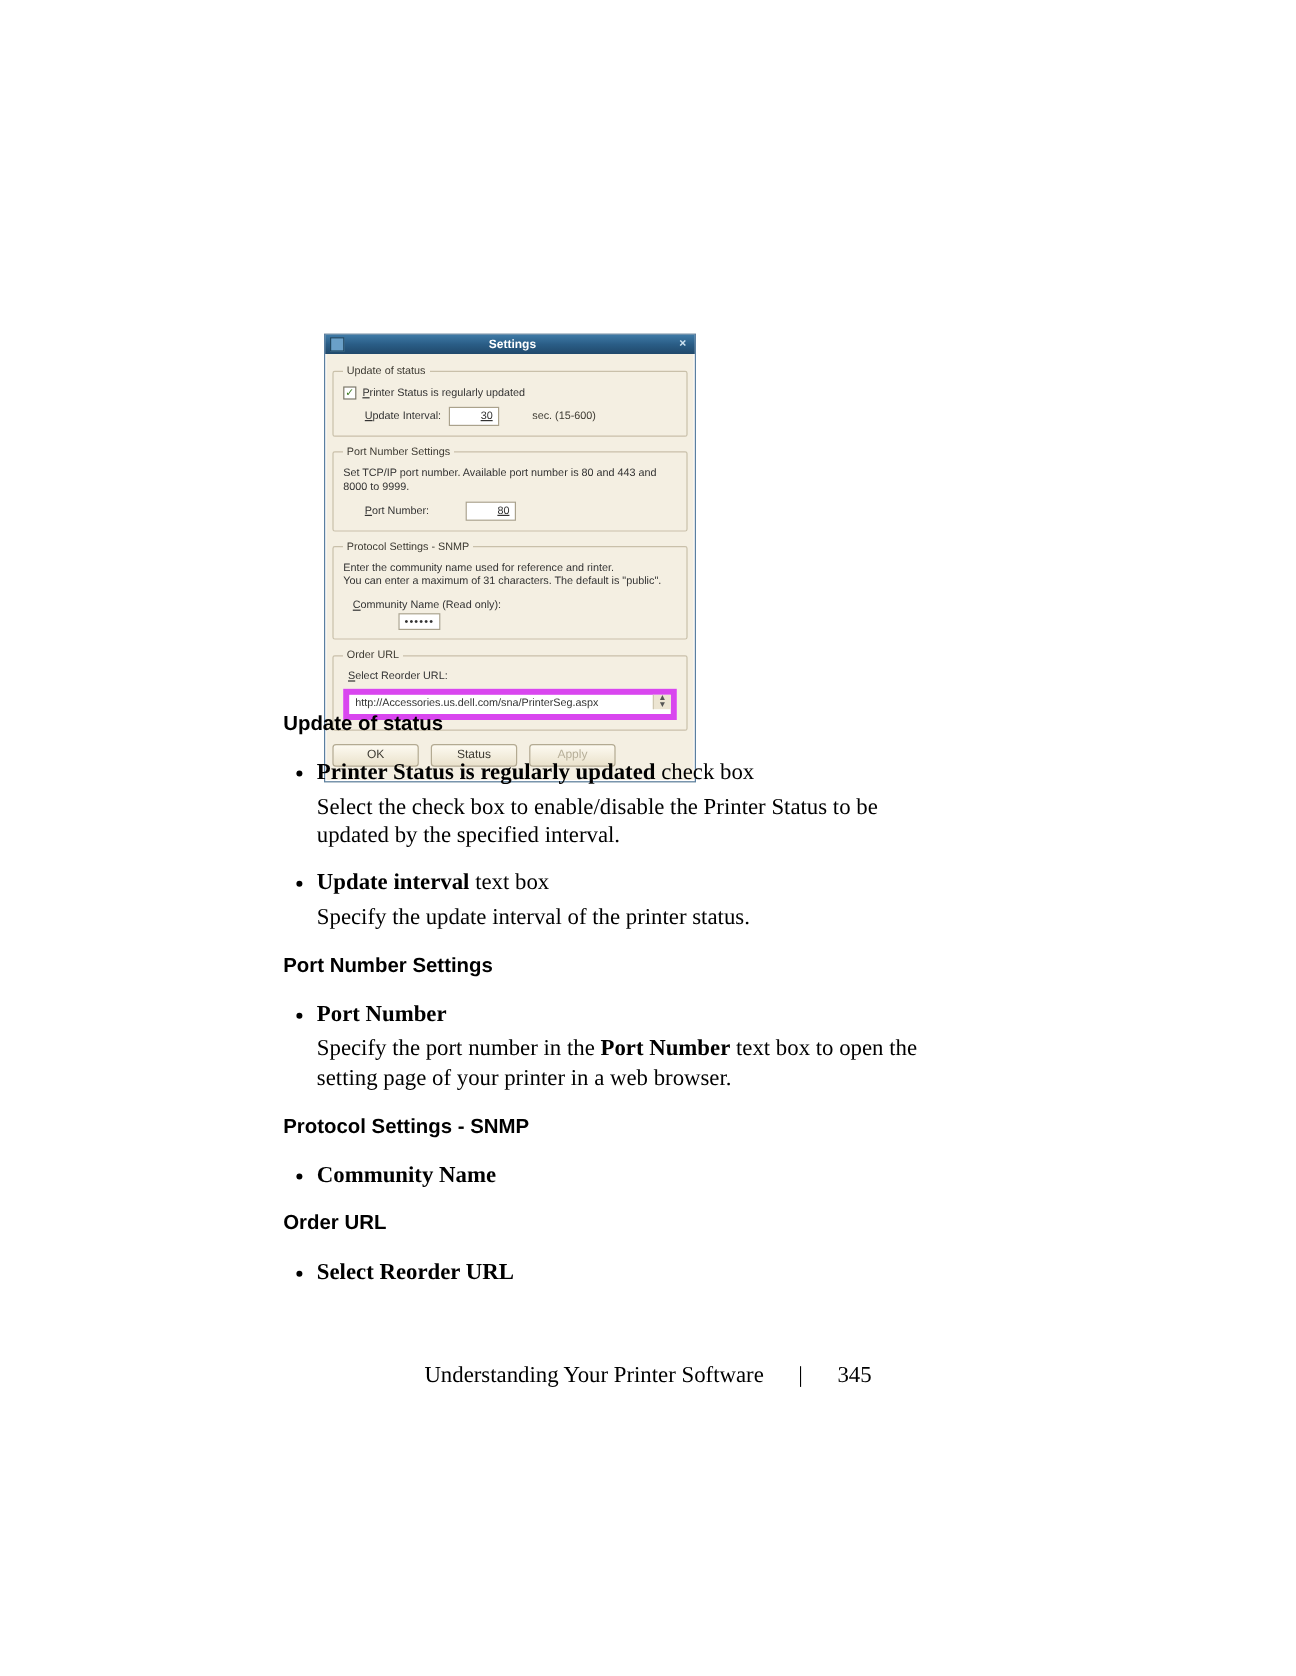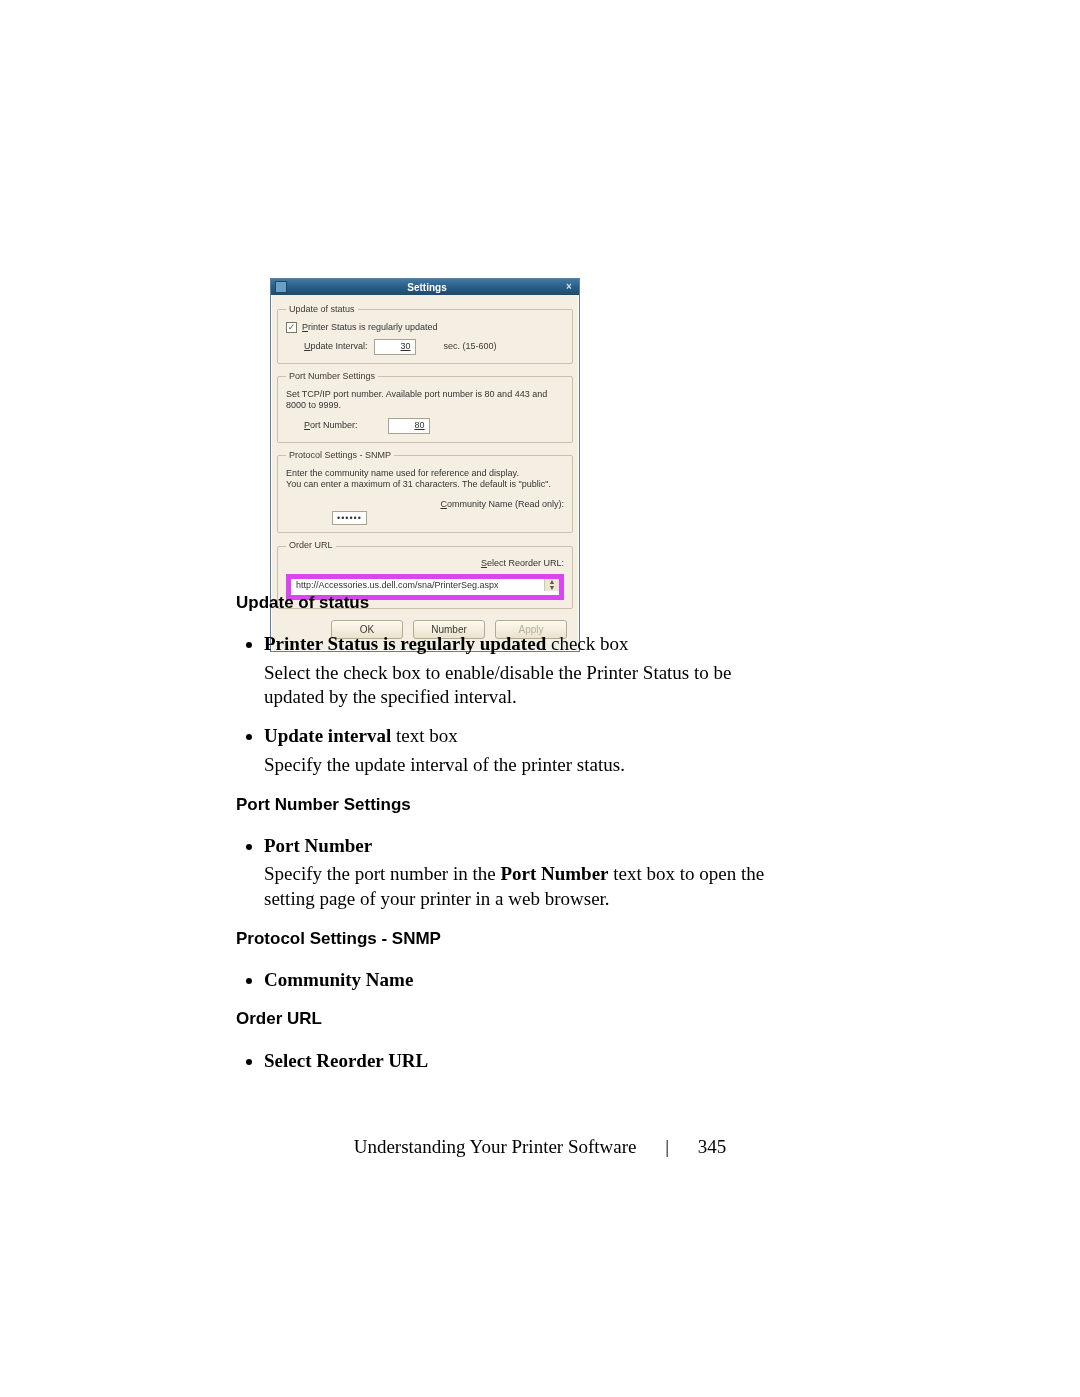--- a/index.html
+++ b/index.html
@@ -86,21 +86,21 @@
     display: inline-flex;
     align-items: center;
     justify-content: center;
     font-size: 9px;
     color: #3b7a1f;
     box-sizing: border-box;
   }
   .u { text-decoration: underline; }
 
   .row { display: flex; align-items: center; gap: 6px; margin-top: 6px; }
-  .lbl { white-space: nowrap; text-align: right; }
+  .lbl { white-space: nowrap; }
   .num-box {
     width: 42px;
     text-align: right;
     padding: 1px 4px;
     border: 1px solid #aaa28c;
     background: #fff;
     font-family: Tahoma, Arial, sans-serif;
     font-size: 9px;
     box-sizing: border-box;
     text-decoration: underline;
@@ -141,21 +141,21 @@
     align-items: center;
     justify-content: center;
     font-size: 7px;
     line-height: 6px;
     color: #555;
     background: #ece5d2;
   }
 
   .button-row {
     display: flex;
-    justify-content: flex-end;
+    justify-content: flex-start;
     gap: 10px;
     padding: 4px 6px 6px 0;
   }
   .btn {
     min-width: 50px;
     text-align: center;
     padding: 2px 10px;
     font-size: 10px;
     border: 1px solid #b3aa92;
     background: linear-gradient(#fdfaf1, #eae2cc);
@@ -238,21 +238,21 @@
         <legend>Port Number Settings</legend>
         <div>Set TCP/IP port number. Available port number is 80 and 443 and 8000 to 9999.</div>
         <div class="row" style="padding-left:18px;">
           <span class="lbl"><span class="u">P</span><span>ort Number:</span></span>
           <span class="num-box" style="margin-left:24px;">80</span>
         </div>
       </fieldset>
 
       <fieldset class="grp">
         <legend>Protocol Settings - SNMP</legend>
-        <div>Enter the community name used for reference and display.</div>
+        <div>Enter the community name used for reference and rinter.</div>
         <div>You can enter a maximum of 31 characters. The default is "public".</div>
         <div class="row" style="display:block; padding-left:8px; margin-top:8px;">
           <div class="lbl"><span class="u">C</span><span>ommunity Name (Read only):</span></div>
           <div style="margin-left:38px; margin-top:2px;">
             <span class="txt-box">••••••</span>
           </div>
         </div>
       </fieldset>
 
       <fieldset class="grp">
@@ -262,21 +262,21 @@
           <span class="combo-val">http://Accessories.us.dell.com/sna/PrinterSeg.aspx</span>
           <span class="combo-btn">
               <span>▲</span>
               <span>▼</span>
             </span>
         </div>
       </fieldset>
 
       <div class="button-row">
         <span class="btn">OK</span>
-        <span class="btn">Number</span>
+        <span class="btn">Status</span>
         <span class="btn disabled">Apply</span>
       </div>
     </div>
   </div>
 
   <div class="doc">
 
     <p class="h-bold">Update of status</p>
     <ul>
       <li>

